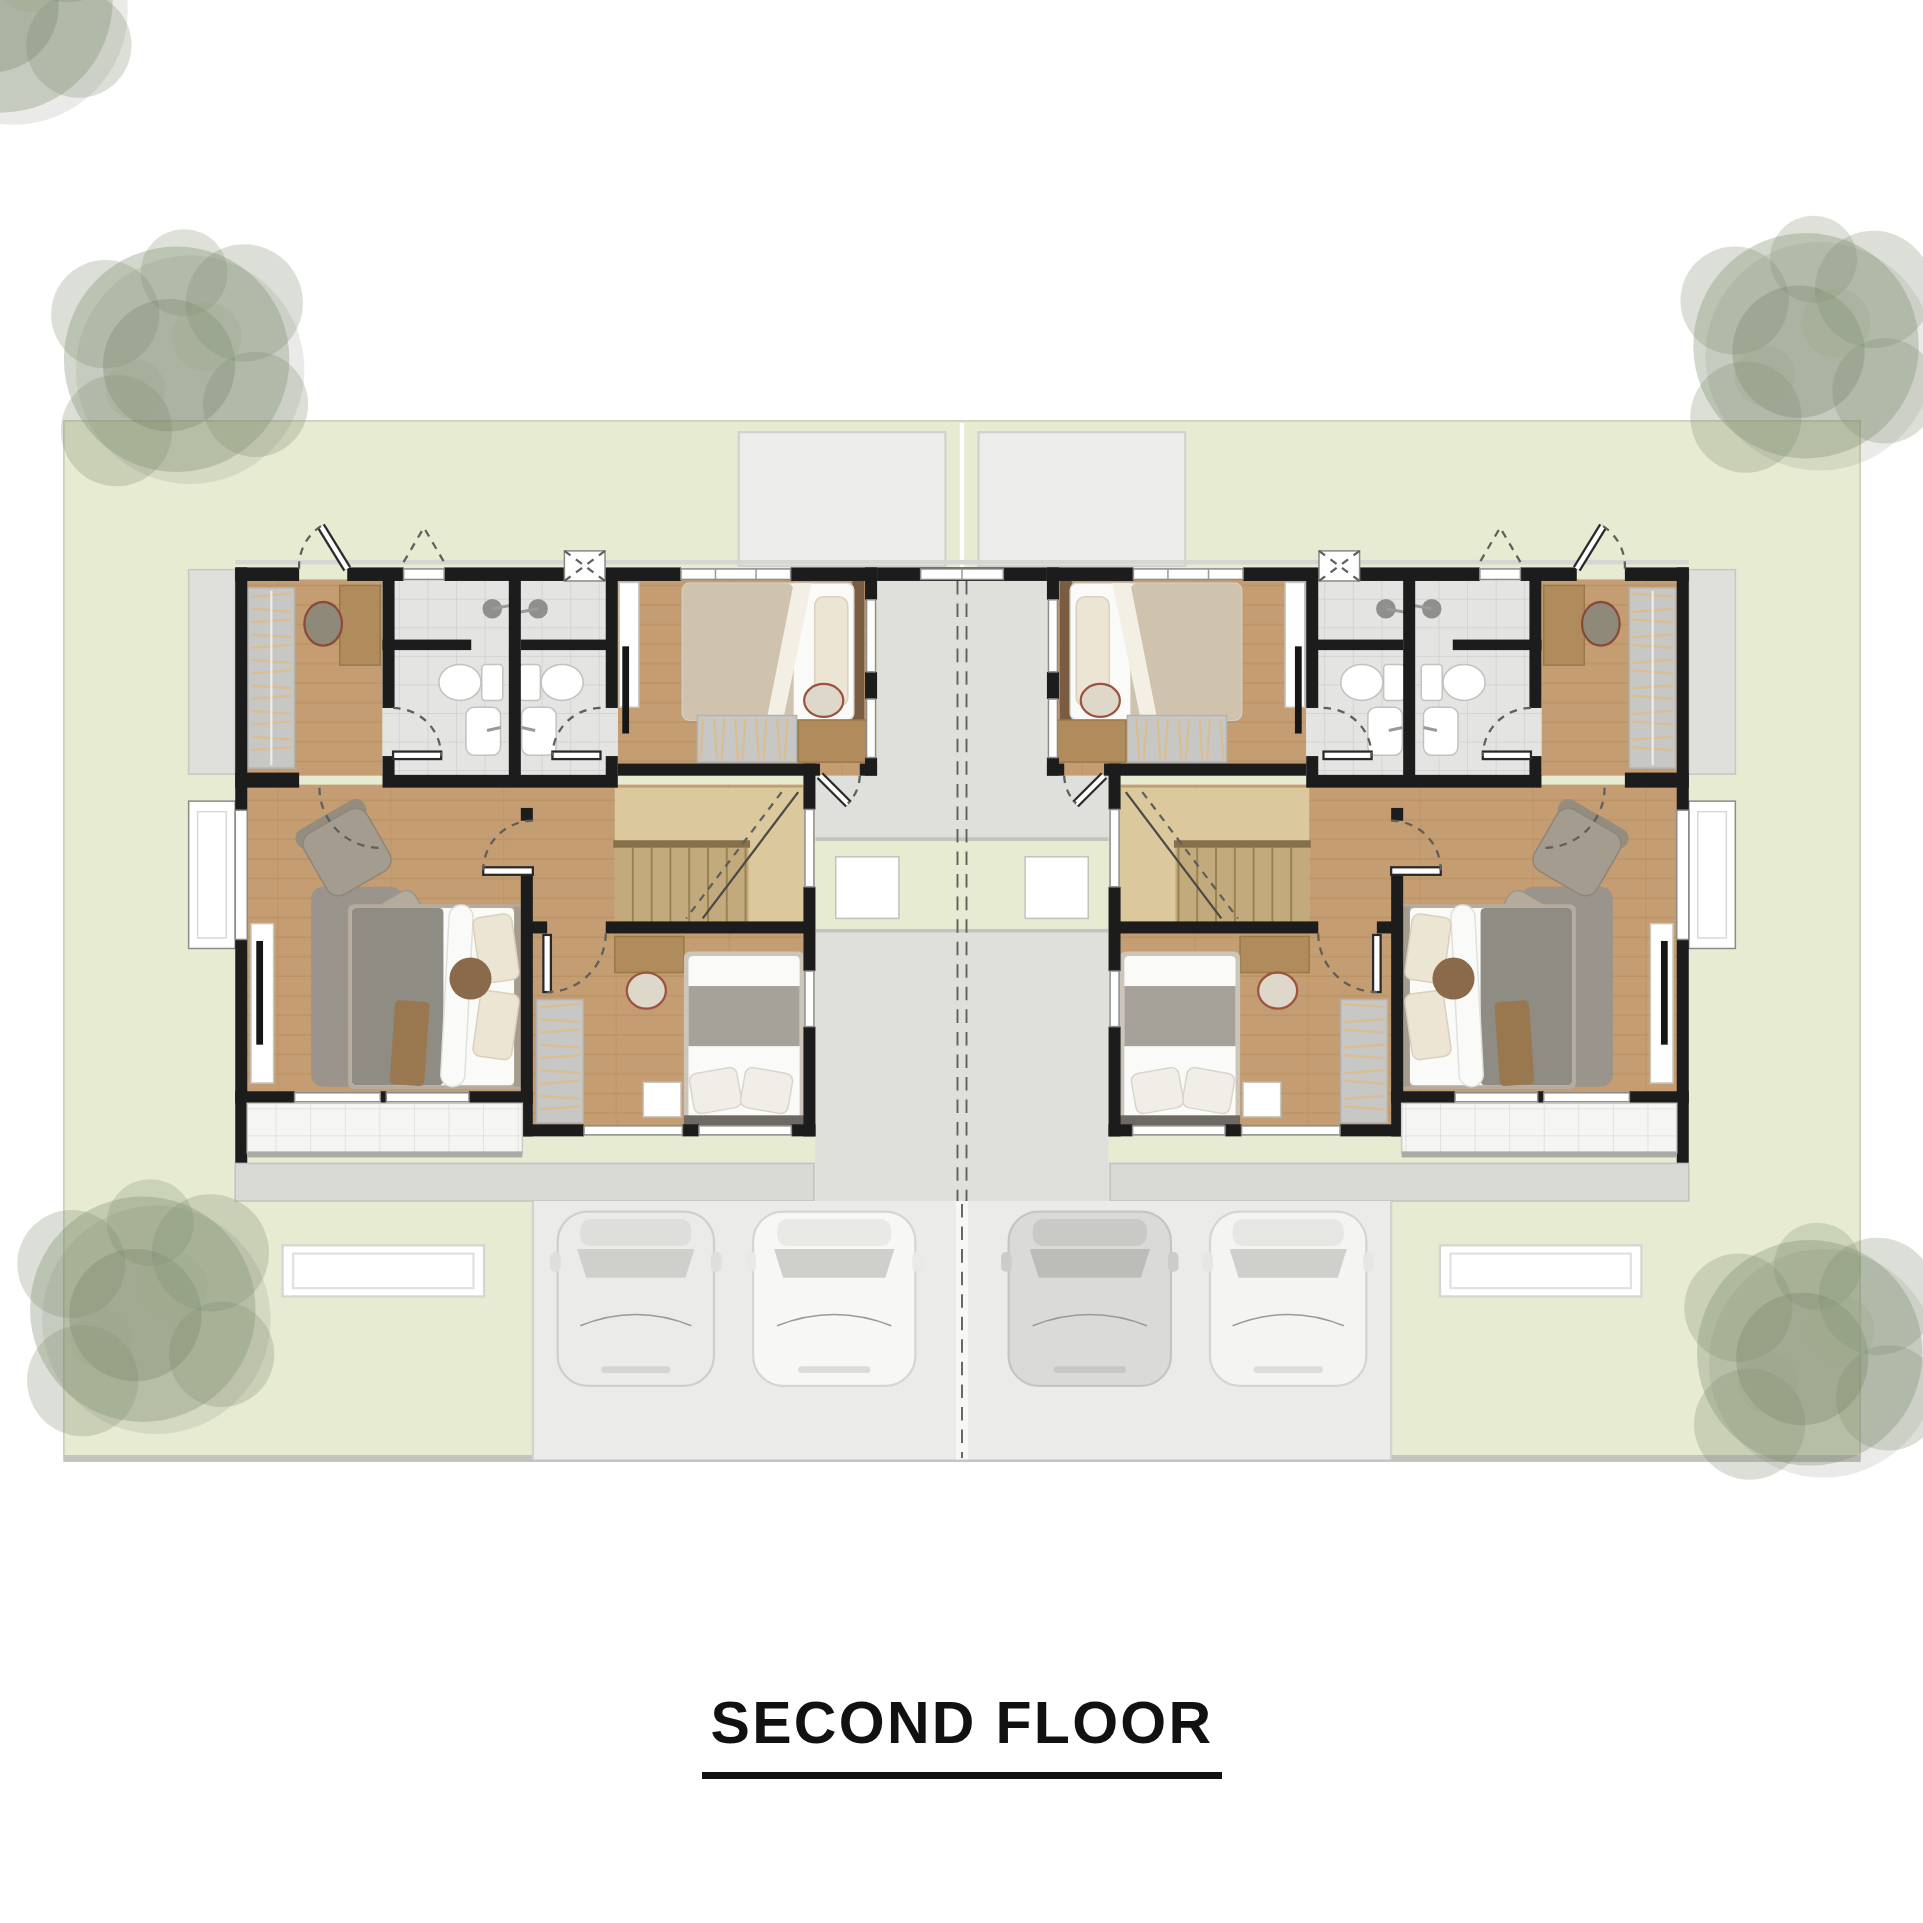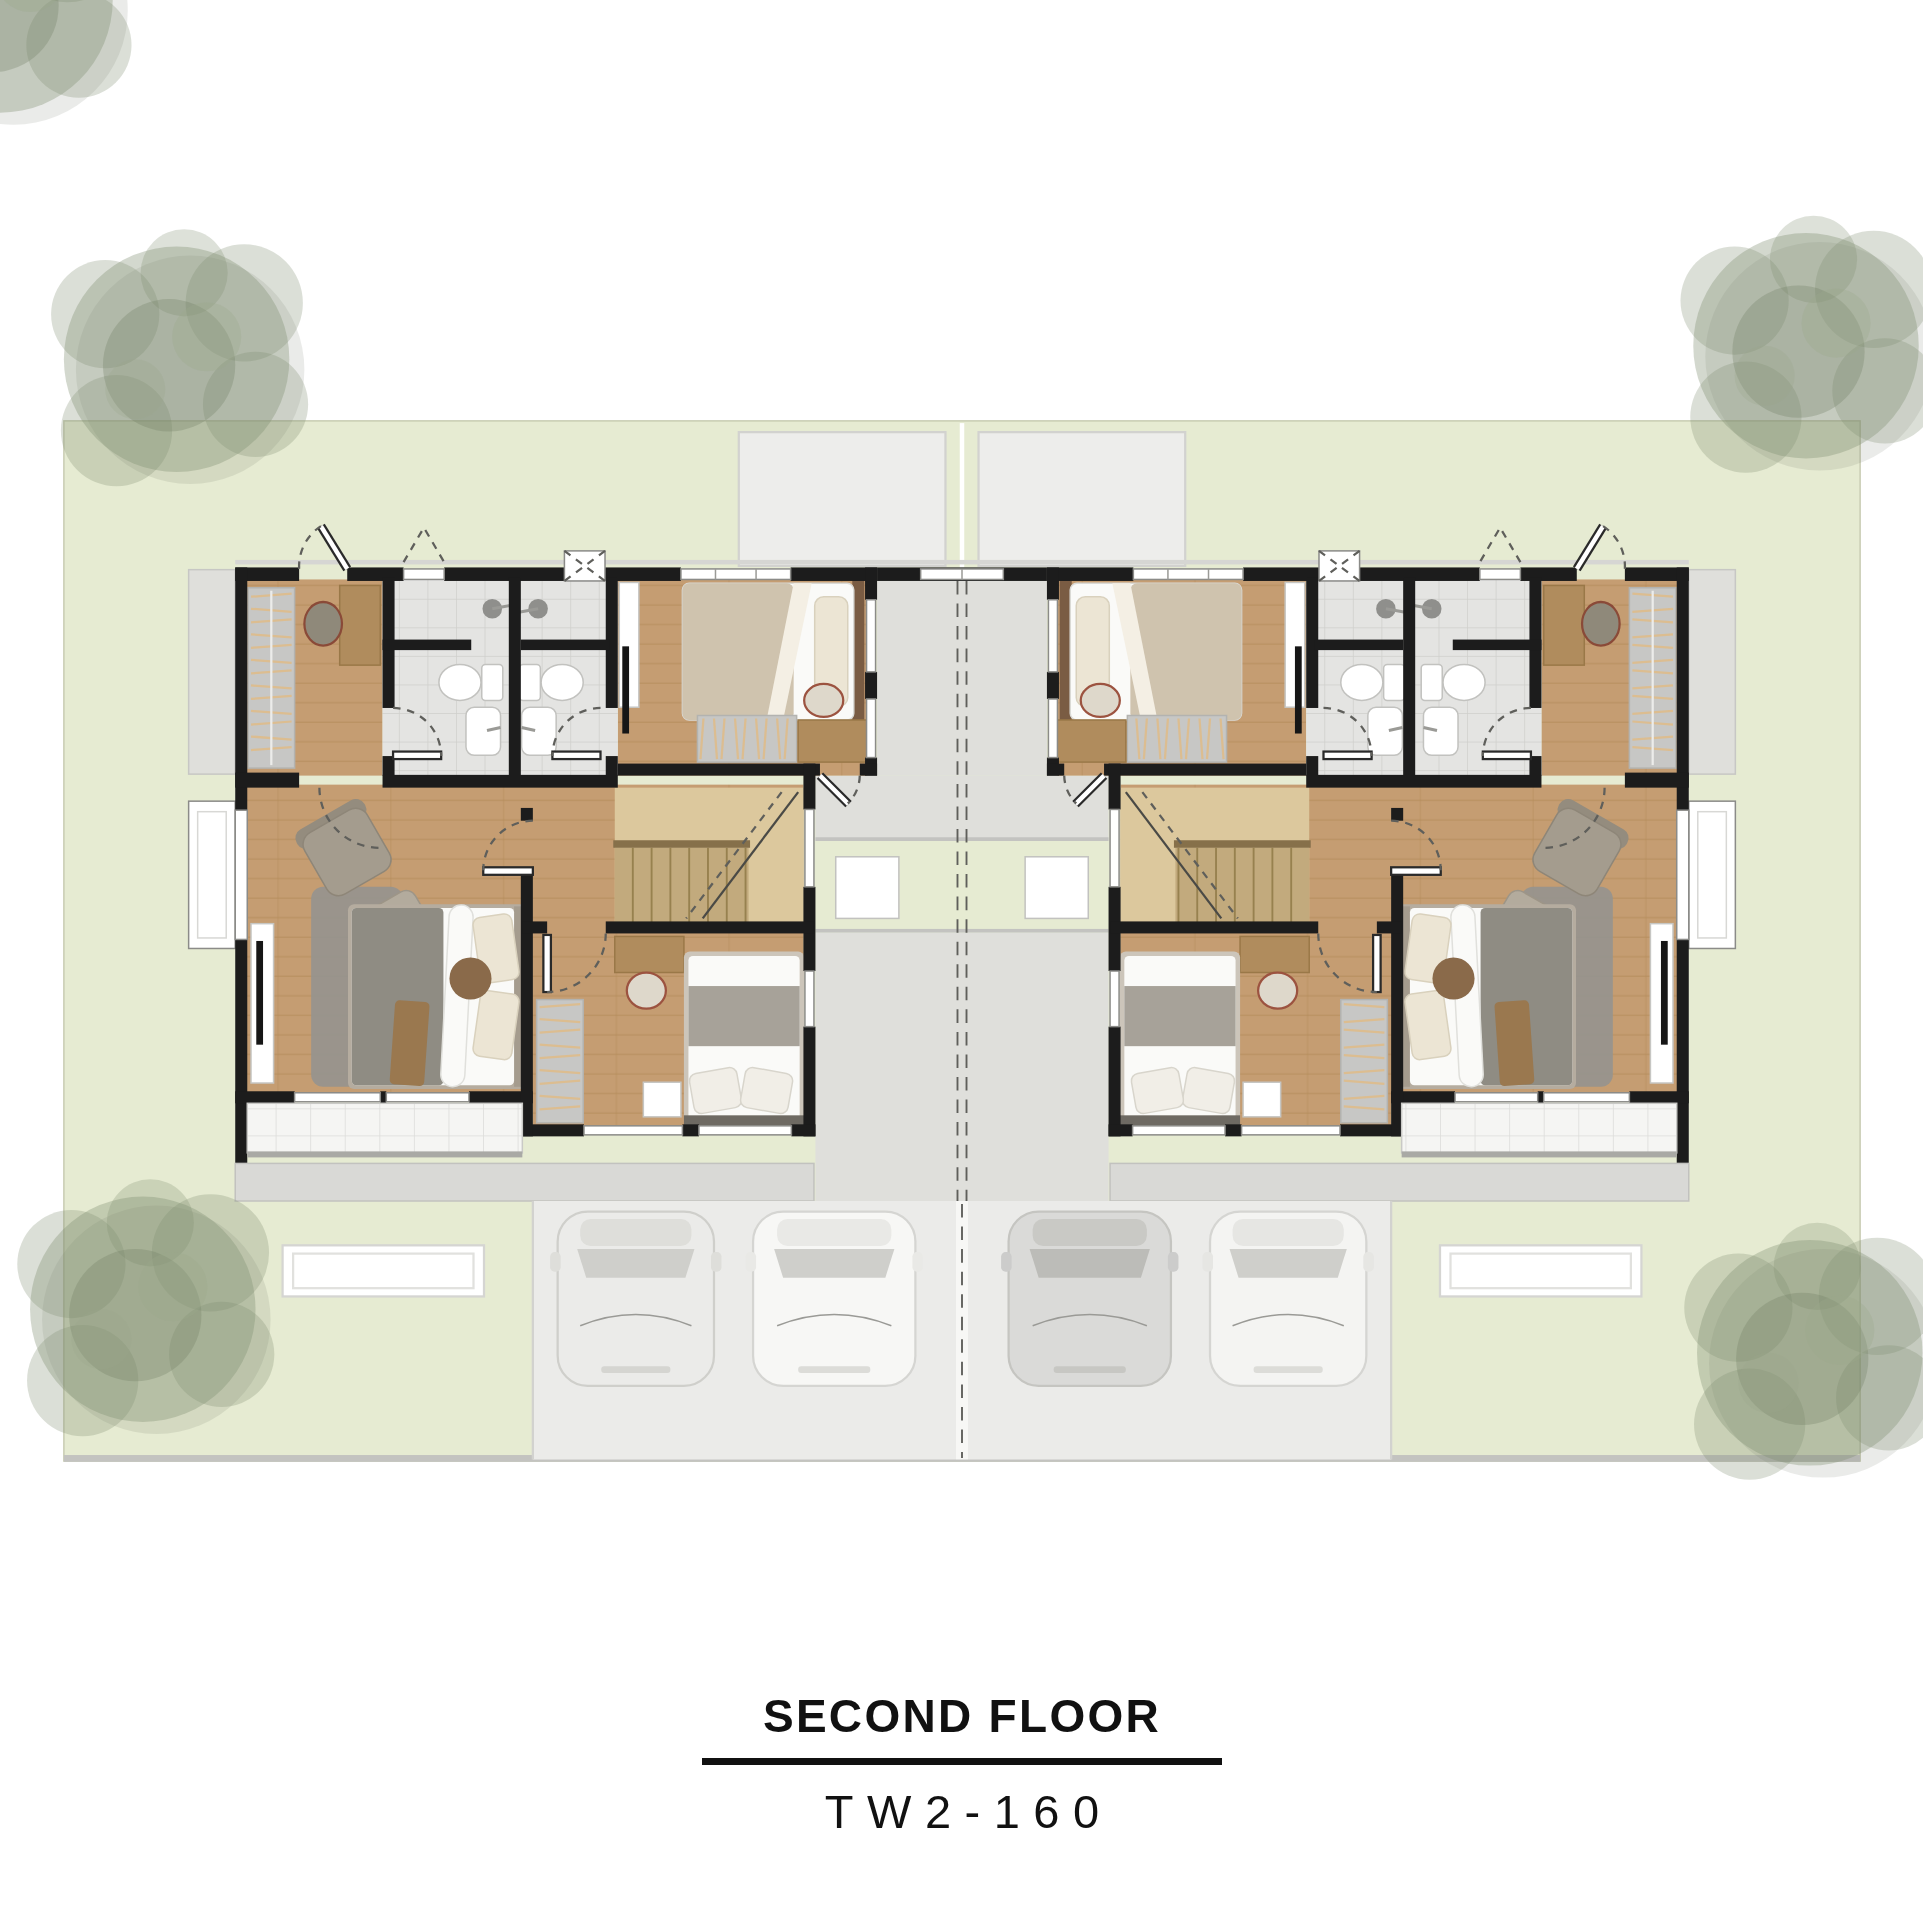--- a/index.html
+++ b/index.html
@@ -17,21 +17,21 @@
   .furn{fill:var(--furnGray);stroke:#b3b3b0;stroke-width:2;}
   .woodfurn{fill:var(--woodFurn);stroke:#9a7848;stroke-width:2;}
   .winframe{fill:var(--white);stroke:#8b8b88;stroke-width:2;}
   .dash{fill:none;stroke:var(--dash);stroke-width:3;stroke-dasharray:10 9;}
   .thin{stroke:#9a9a96;stroke-width:2;fill:none;}
   .doorleaf{fill:var(--white);stroke:#2a2a2a;stroke-width:3;}
   .fixture{fill:var(--white);stroke:#c2c2bf;stroke-width:2;}
 
   
   .title-block{position:absolute;left:0;width:100%;top:1689px;text-align:center;color:var(--ink,#111);}
-  .title-heading{font-size:46px;font-weight:700;letter-spacing:2.3px;color:var(--ink,#111);}
+  .title-heading{font-size:59px;font-weight:700;letter-spacing:2.3px;color:var(--ink,#111);}
   .title-divider{width:520px;height:6.8px;background:var(--ink,#111);margin:15px auto 0 auto;}
   .title-model{margin-top:19.5px;font-size:47px;font-weight:400;letter-spacing:13.5px;padding-left:13.5px;color:var(--ink,#111);}
 </style>
 </head>
 <body>
 
 <div class="canvas">
 
 <svg class="plan-svg" width="1924" height="1924" viewBox="0 0 2560 2560" xmlns="http://www.w3.org/2000/svg" xmlns:xlink="http://www.w3.org/1999/xlink">
 
@@ -381,17 +381,16 @@
     <use href="#tree" xlink:href="#tree" x="235" y="478"></use>
     <use href="#tree" xlink:href="#tree" x="2403" y="460"></use>
     <use href="#tree" xlink:href="#tree" x="190" y="1742"></use>
     <use href="#tree" xlink:href="#tree" x="2408" y="1800"></use>
   </g>
 </svg>
 
   <div class="title-block">
     <div class="title-heading">SECOND FLOOR</div>
     <div class="title-divider"></div>
-    <div class="title-model">TW2-160</div>
   </div>
 
 </div>
 
 
 </body></html>

